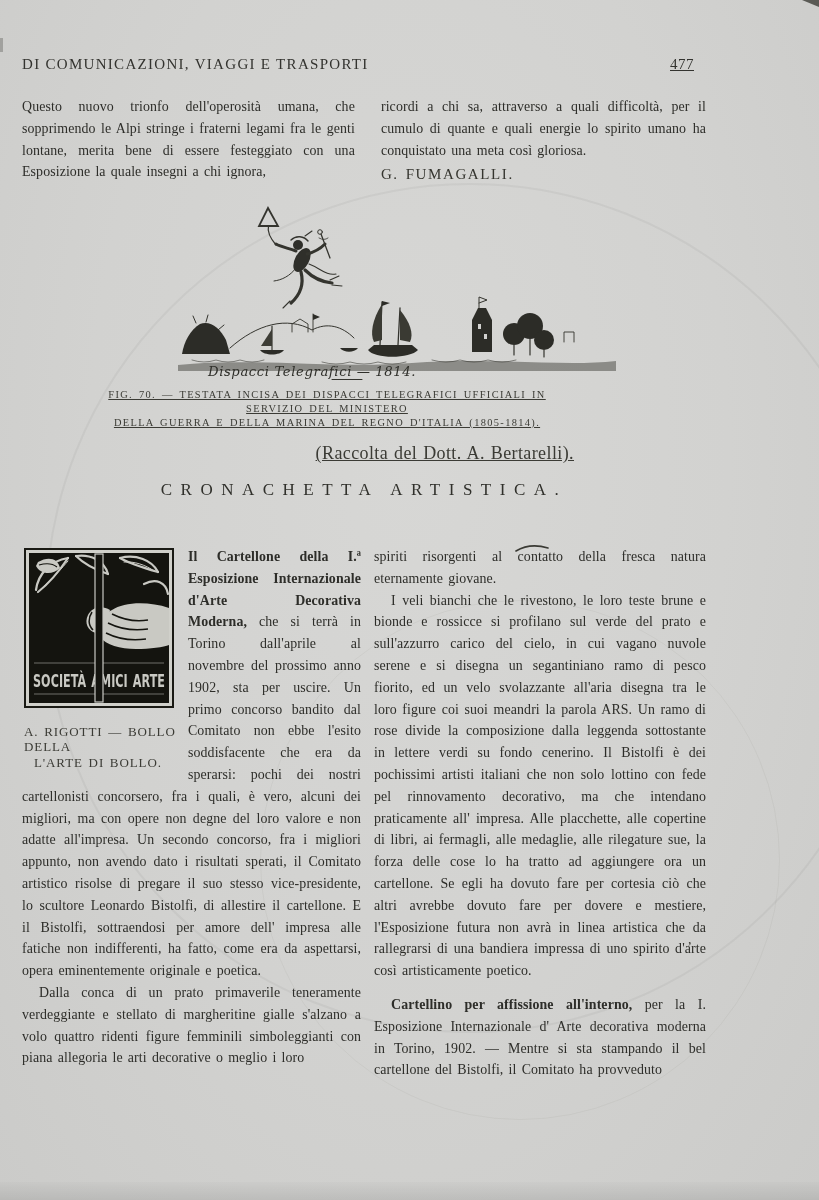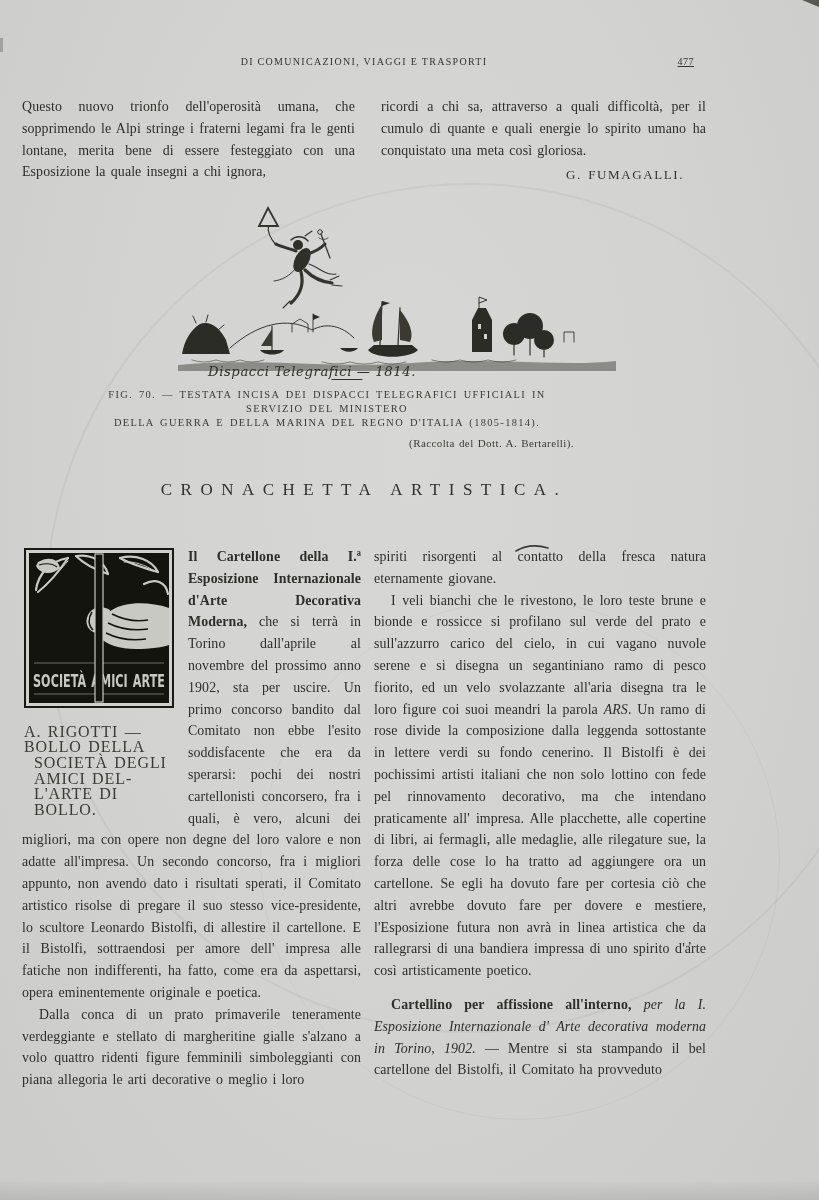--- a/index.html
+++ b/index.html
@@ -29,70 +29,70 @@
   }
   .edge-tick { position: absolute; left: 0; top: 38px; width: 3px; height: 14px; background: #84847e; opacity: .6; }
   .bottom-band {
     position: absolute; left: 0; bottom: 0; width: 100%; height: 18px;
     background: linear-gradient(to bottom, rgba(0,0,0,0.015), rgba(0,0,0,0.09));
   }
 
   
   .running-head {
     position: absolute; top: 56px; left: 22px; width: 684px;
-    text-align: center; font-size: 10px; letter-spacing: 1.3px; color: #33332f;
+    font-size: 15px; letter-spacing: 1.3px; color: #33332f;
   }
   .running-head .pagenum {
     position: absolute; right: 12px; top: 0; letter-spacing: .5px; text-decoration: underline;
   }
 
   
   .bodytext { font-size: 13.9px; line-height: 21.8px; text-align: justify; word-spacing: 1.6px; letter-spacing: .1px; }
   .bodytext p { margin: 0; }
   p.indent { text-indent: 17px; }
   .seg-bold { font-weight: bold; }
-  .seg-italic { font-style: italic; }
+  .seg-italic { }
 
   
   .intro { position: absolute; top: 96px; left: 22px; width: 684px; display: flex; gap: 26px; }
   .intro .colA { width: 338px; }
   .intro .colB { width: 330px; }
   .signature {
-    margin-top: 3px !important; text-align: right; padding-right: 22px;
-    font-size: 13px; letter-spacing: 1.6px; color: #35352f;
+    margin-top: 3px !important; text-align: left; padding-right: 22px;
+    font-size: 15px; letter-spacing: 1.6px; color: #35352f;
   }
 
   
   .engraving { position: absolute; left: 172px; top: 202px; }
 
   
   .fig-caption {
     position: absolute; top: 388px; left: 80px; width: 494px;
     font-size: 10.4px; letter-spacing: 1.35px; line-height: 13.8px;
-    color: #3b3b35; text-align: center; word-spacing: 2px;
+    color: #3b3b35; text-align: center; word-spacing: 2px; text-decoration: underline;
   }
   .fig-caption .credit {
-    text-align: right; letter-spacing: .4px; font-size: 11px; margin-top: 8px; word-spacing: 1px;
+    text-align: right; letter-spacing: .4px; font-size: 18px; margin-top: 18px; word-spacing: 1px;
   }
 
   
   .section-title {
     position: absolute; top: 480px; left: 22px; width: 684px; margin: 0;
     text-align: center; font-size: 17px; font-weight: normal;
     letter-spacing: 8.5px; color: #30302b;
   }
 
   
   .article { position: absolute; top: 546px; left: 22px; width: 684px; display: flex; gap: 13px; }
   .article .col-left  { width: 339px; }
   .article .col-right { width: 332px; }
 
   .woodcut-figure { float: left; width: 152px; margin: 3px 12px 4px 2px; }
   .woodcut-figure figcaption {
-    margin-top: 9px; font-size: 16px; letter-spacing: .9px; line-height: 15.6px;
+    margin-top: 9px; font-size: 13px; letter-spacing: .9px; line-height: 15.6px;
     color: #3b3b35; text-align: left;
   }
   .woodcut-figure figcaption .capline { display: block; }
   .woodcut-figure figcaption .capline:nth-child(2),
   .woodcut-figure figcaption .capline:nth-child(3) { padding-left: 10px; }
 
   .p3 { margin-top: 12px !important; }
 
   
   .dash-artifact { position: absolute; left: 514px; top: 543px; }
@@ -226,21 +226,20 @@
             <path d="M68,64 C64,70 64,77 69,82"></path>
           </g>
 
           <text x="75" y="139" text-anchor="middle" font-family="DejaVu Sans, sans-serif" font-weight="bold" font-size="17" fill="#c9c9c3" textLength="132" lengthAdjust="spacingAndGlyphs">SOCIETÀ AMICI ARTE</text>
           <path d="M10,115 H140 M10,146 H140" stroke="#c9c9c3" stroke-width="1" opacity=".5"></path>
 
           <rect x="71" y="6" width="8" height="148" fill="#14140f" stroke="#c9c9c3" stroke-width="1.2"></rect>
         </svg>
         <figcaption>
           <span class="capline">A. RIGOTTI — BOLLO DELLA</span>
-          <span class="capline">SOCIETÀ DEGLI AMICI DEL-</span>
           <span class="capline">L'ARTE DI BOLLO.</span>
         </figcaption>
       </figure>
 
       <p><span class="seg-bold">Il Cartellone della I.ª Esposizione Internazionale d'Arte Decorativa Moderna, </span><span>che si terrà in Torino dall'aprile al novembre del prossimo anno 1902, sta per uscire. Un primo concorso bandito dal Comitato non ebbe l'esito soddisfacente che era da sperarsi: pochi dei nostri cartellonisti concorsero, fra i quali, è vero, alcuni dei migliori, ma con opere non degne del loro valore e non adatte all'impresa. Un secondo concorso, fra i migliori appunto, non avendo dato i risultati sperati, il Comitato artistico risolse di pregare il suo stesso vice-presidente, lo scultore Leonardo Bistolfi, di allestire il cartellone. E il Bistolfi, sottraendosi per amore dell' impresa alle fatiche non indifferenti, ha fatto, come era da aspettarsi, opera eminentemente originale e poetica.</span></p>
       <p class="indent">Dalla conca di un prato primaverile teneramente verdeggiante e stellato di margheritine gialle s'alzano a volo quattro ridenti figure femminili simboleggianti con piana allegoria le arti decorative o meglio i loro</p>
     </div>
 
     <div class="col-right">
       <p>spiriti risorgenti al contatto della fresca natura eternamente giovane.</p>

